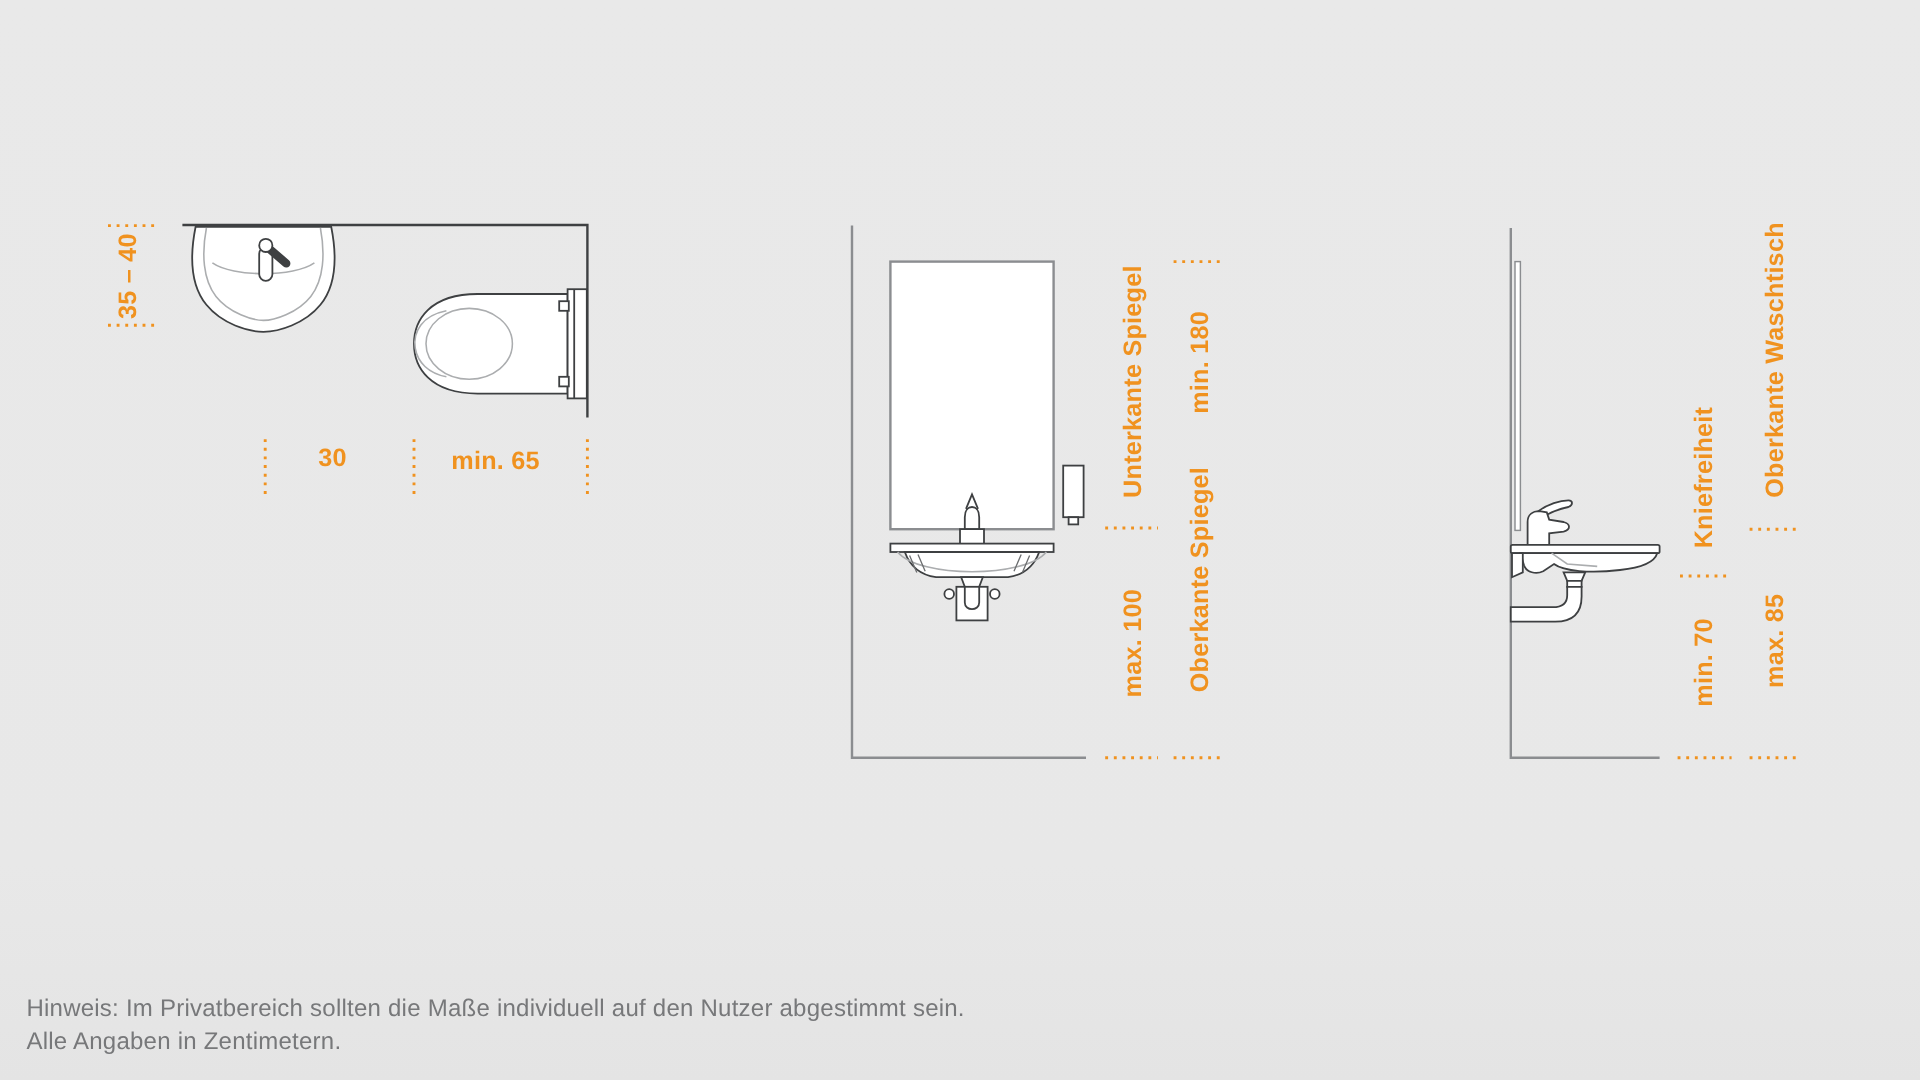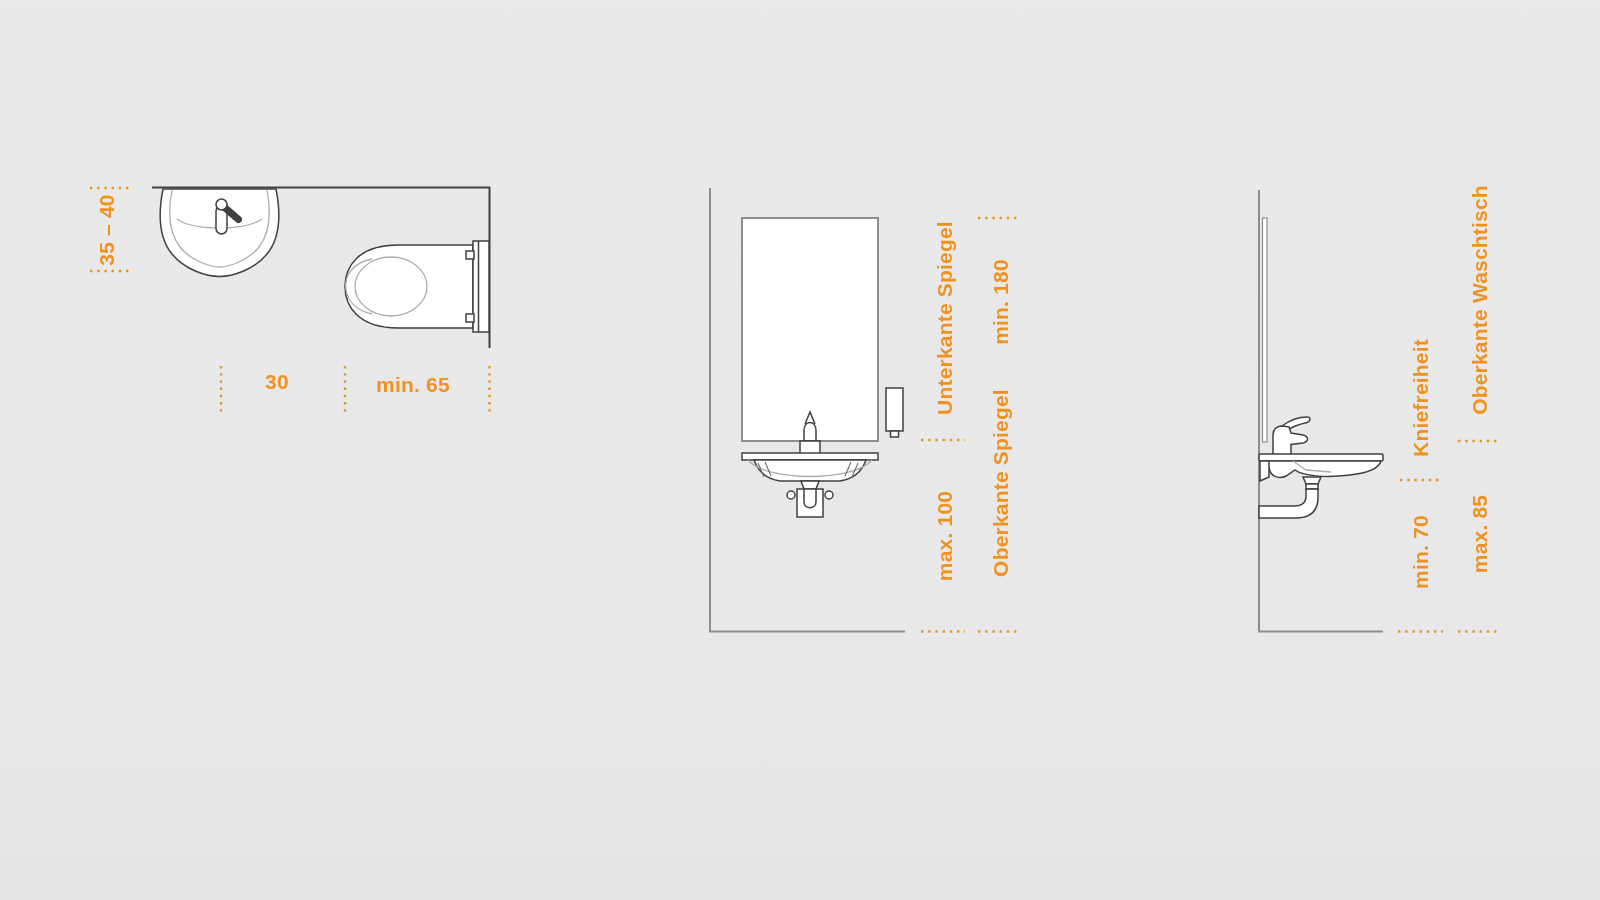--- a/index.html
+++ b/index.html
@@ -160,14 +160,18 @@
   <div class="dimlabel vert" style="left:945px;top:318px;">Unterkante Spiegel</div>
   <div class="dimlabel vert" style="left:945px;top:536px;">max. 100</div>
   <div class="dimlabel vert" style="left:1001px;top:302px;">min. 180</div>
   <div class="dimlabel vert" style="left:1001px;top:483px;">Oberkante Spiegel</div>
 
   <div class="dimlabel vert" style="left:1421px;top:398px;">Kniefreiheit</div>
   <div class="dimlabel vert" style="left:1421px;top:552px;">min. 70</div>
   <div class="dimlabel vert" style="left:1480px;top:300px;">Oberkante Waschtisch</div>
   <div class="dimlabel vert" style="left:1480px;top:534px;">max. 85</div>
 
+  <div class="note">
+    <div>Hinweis: Im Privatbereich sollten die Maße individuell auf den Nutzer abgestimmt sein.</div>
+    <div>Alle Angaben in Zentimetern.</div>
+  </div>
 
 </div>
 
 </body></html>

